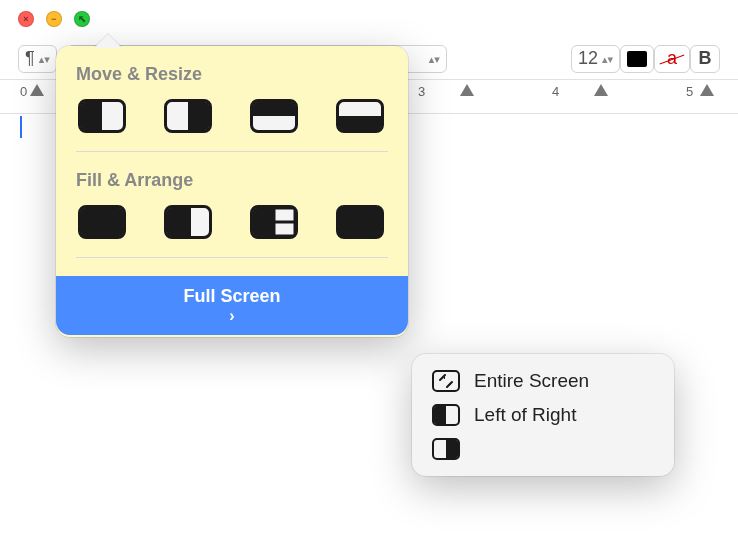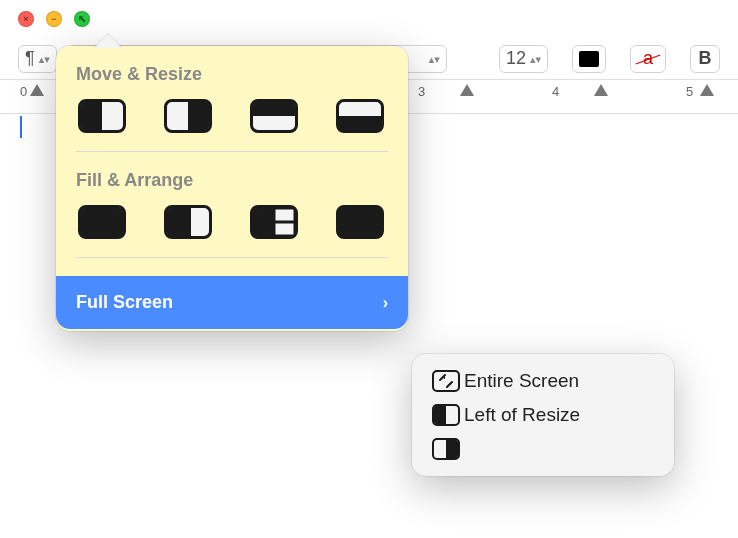--- a/index.html
+++ b/index.html
@@ -60,21 +60,21 @@
     background: #fff;
     display: inline-flex;
     align-items: center;
     justify-content: center;
     padding: 0 6px;
     font-size: 18px;
     color: #555;
   }
   .pill.wide { flex: 1 1 auto; max-width: 380px; justify-content: space-between; }
   .chevrons { font-size: 11px; color: #888; line-height: 8px; display: flex; flex-direction: column; margin-left: 4px; }
-  .size-group { display: flex; align-items: center; gap: 24px; margin-left: auto; }
+  .size-group { display: flex; align-items: center; gap: 0; margin-left: auto; }
   .swatch { width: 20px; height: 16px; background: #000; border-radius: 2px; }
   .ared { width: 22px; text-align: center; font-weight: 500; color: #c00; position: relative; }
   .ared::after {
     content: ""; position: absolute; left: -2px; right: -2px; top: 50%;
     height: 1px; background: #c00; transform: rotate(-20deg);
   }
   .bold { font-weight: 700; font-size: 18px; color: #444; }
 
   .ruler {
     height: 34px;
@@ -160,23 +160,24 @@
   .thumb.grid4 .q {
     position:absolute; width:50%; height:50%;
     box-shadow: inset 0 0 0 1.5px #1a1a1a;
     background:#1a1a1a;
   }
 
   .sep { height:1px; background:#d9d9d9; margin: 4px 0 18px 0; }
 
   .menu-item {
     margin: 16px -20px -4px -20px;
-    padding: 16px 20px;
+    padding: 10px 20px;
     display:flex; align-items:center; justify-content: space-between;
     border-radius: 0 0 14px 14px;
+    flex-direction: column;
   }
   .menu-item.selected {
     background: #4a8cff;
     color: #fff;
     font-weight: 600;
     font-size: 18px;
   }
   .chev-r {
     font-size: 16px;
   }
@@ -187,21 +188,21 @@
     left: 412px;
     top: 354px;
     width: 262px;
     background: #f4f4f4;
     border-radius: 14px;
     box-shadow: 0 12px 40px rgba(0,0,0,.25), 0 0 0 1px rgba(0,0,0,.08);
     padding: 10px 16px;
     z-index: 6;
   }
   .sm-item {
-    display:flex; align-items:center; gap: 4px;
+    display:flex; align-items:center; gap: 14px;
     padding: 6px 4px;
     font-size: 19px;
     color:#222;
     border-radius: 8px;
   }
   .sm-icon {
     width: 28px; height: 22px;
     border: 2.5px solid #1a1a1a;
     border-radius: 5px;
     position: relative;
@@ -316,20 +317,20 @@
           <path d="M2 6 L6 2 L6 5 L5 5 L5 3.5 Z M8 12 L12 8 L12 11 L9 11 Z" fill="#1a1a1a"></path>
           <path d="M1 6 L6 1 M8 13 L13 8" stroke="#1a1a1a" stroke-width="2" stroke-linecap="round"></path>
         </svg>
     </span>
     <span>Entire Screen</span>
   </div>
   <div class="sm-item">
     <span class="sm-icon left">
         <span class="f"></span>
       </span>
-    <span>Left of Resize</span>
+    <span>Left of Right</span>
   </div>
   <div class="sm-item">
     <span class="sm-icon right">
         <span class="f"></span>
       </span>
   </div>
 </div>
 
 </body></html>

